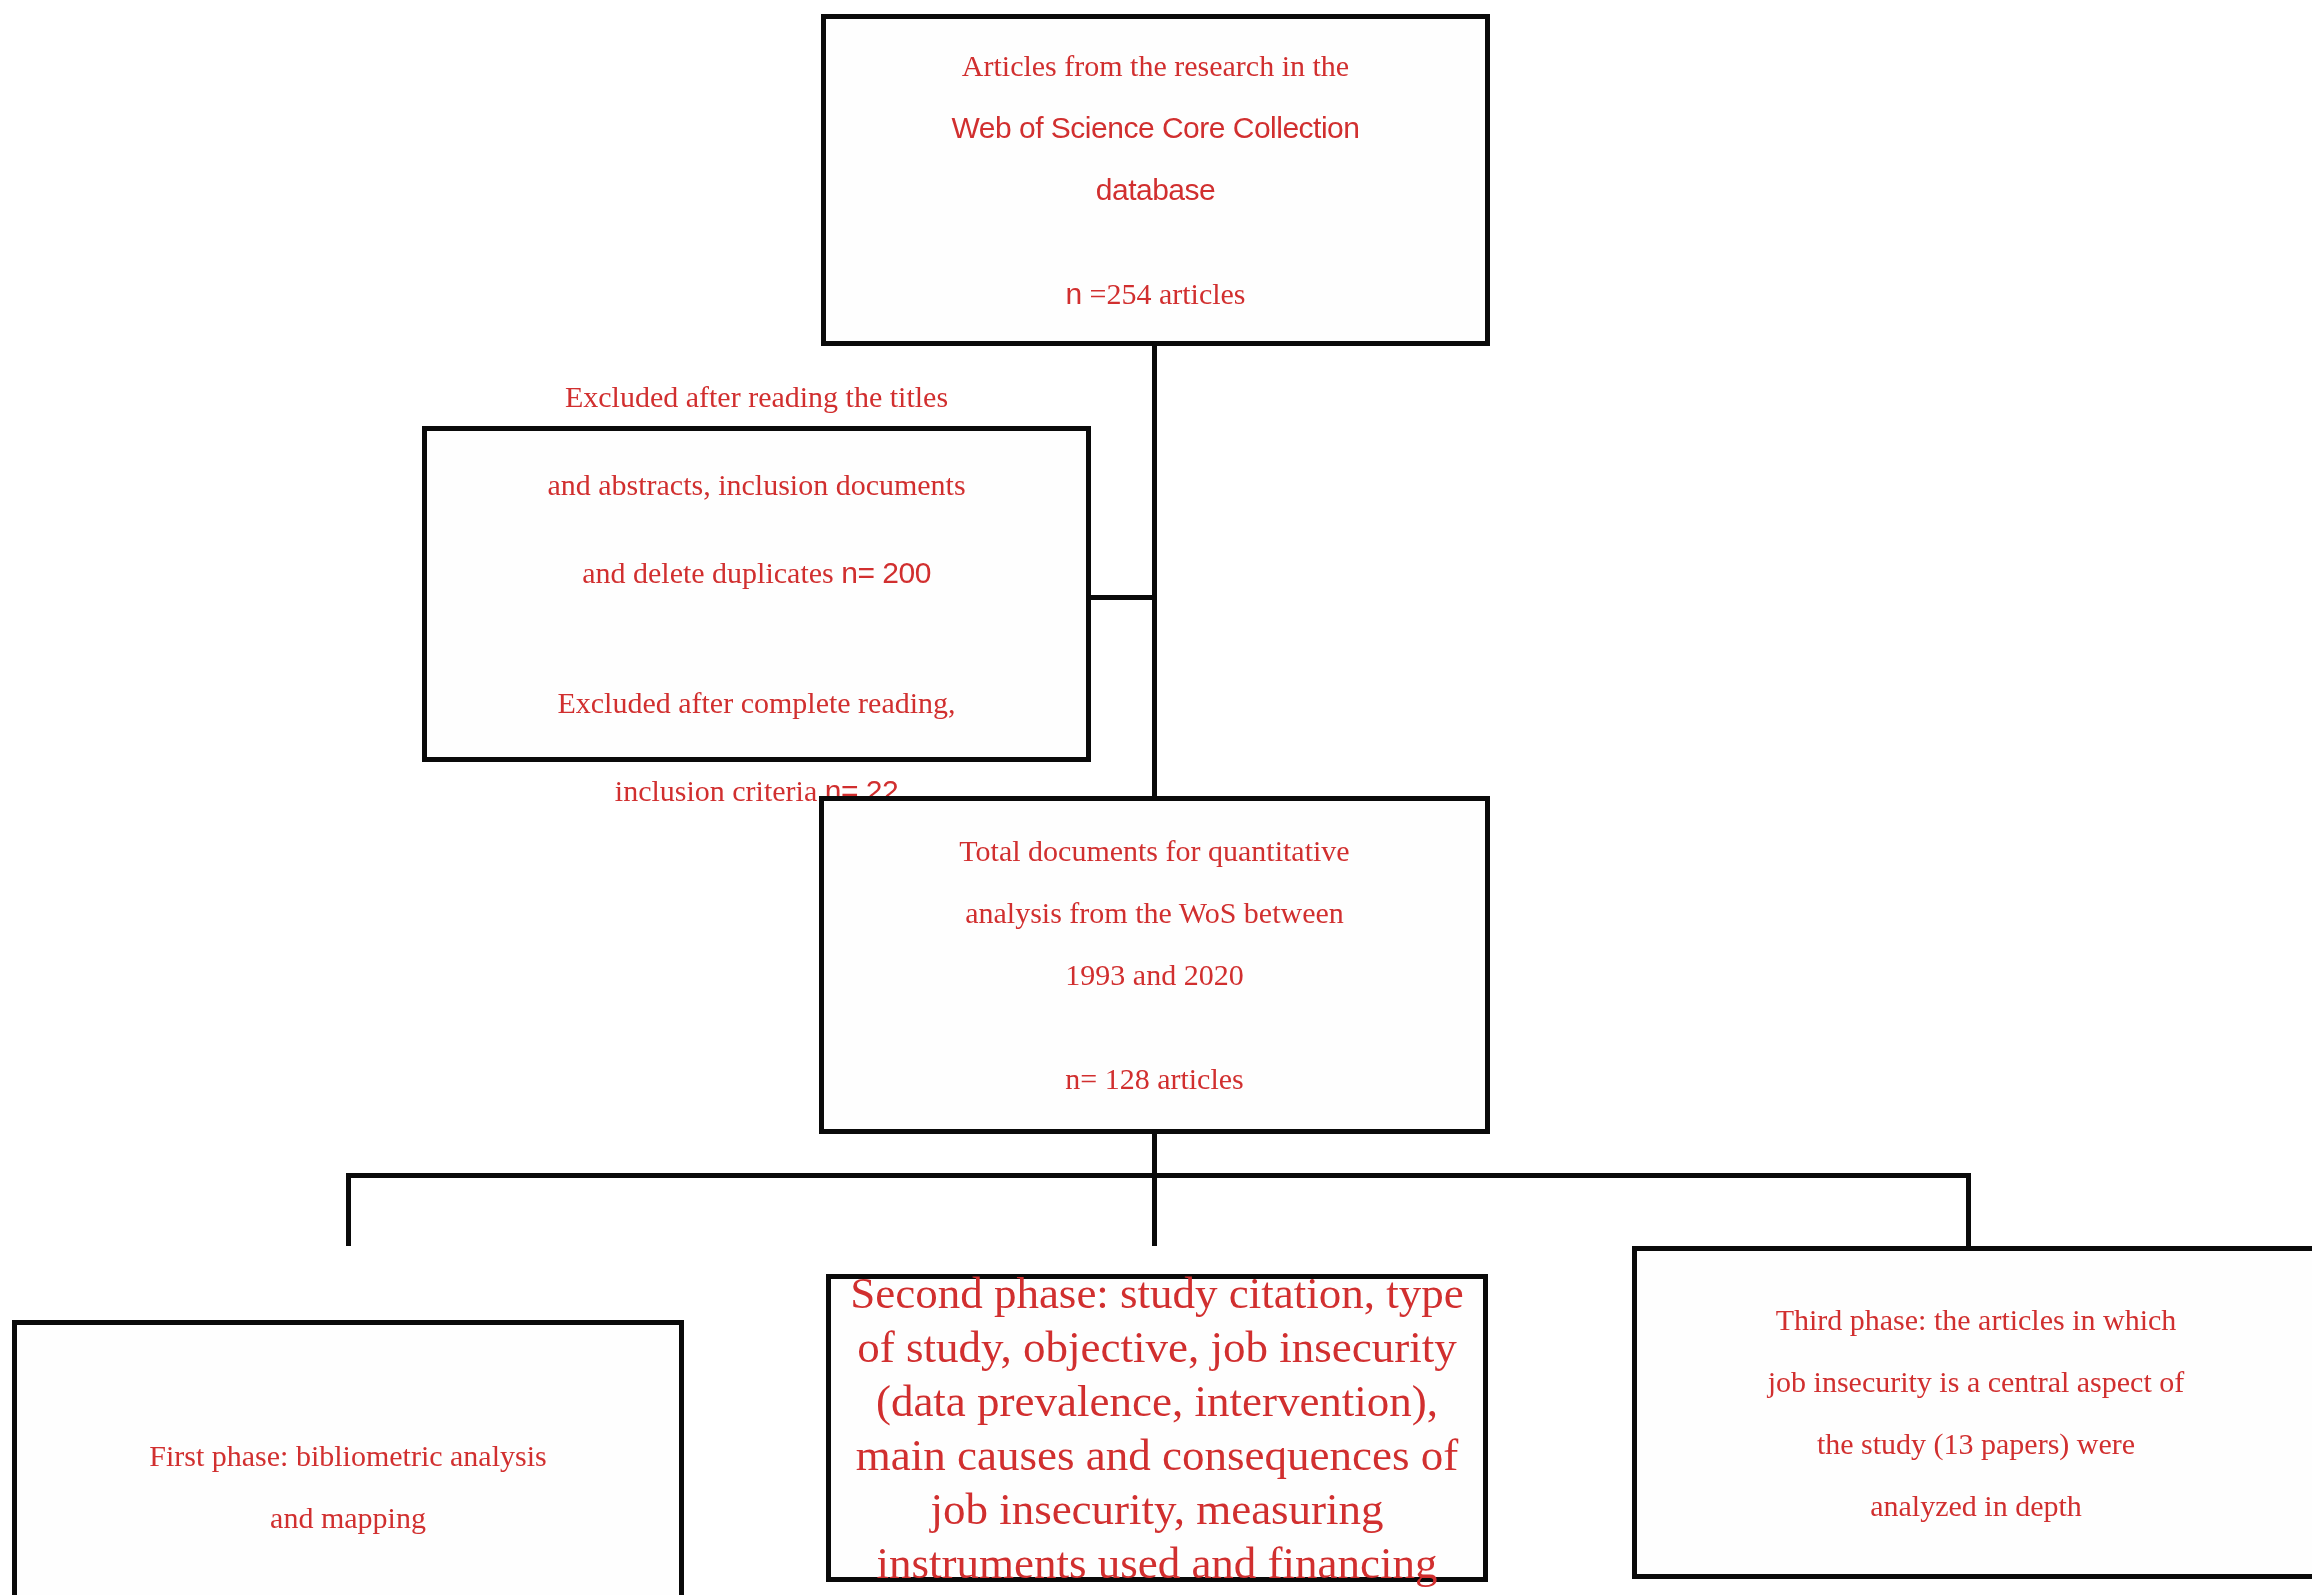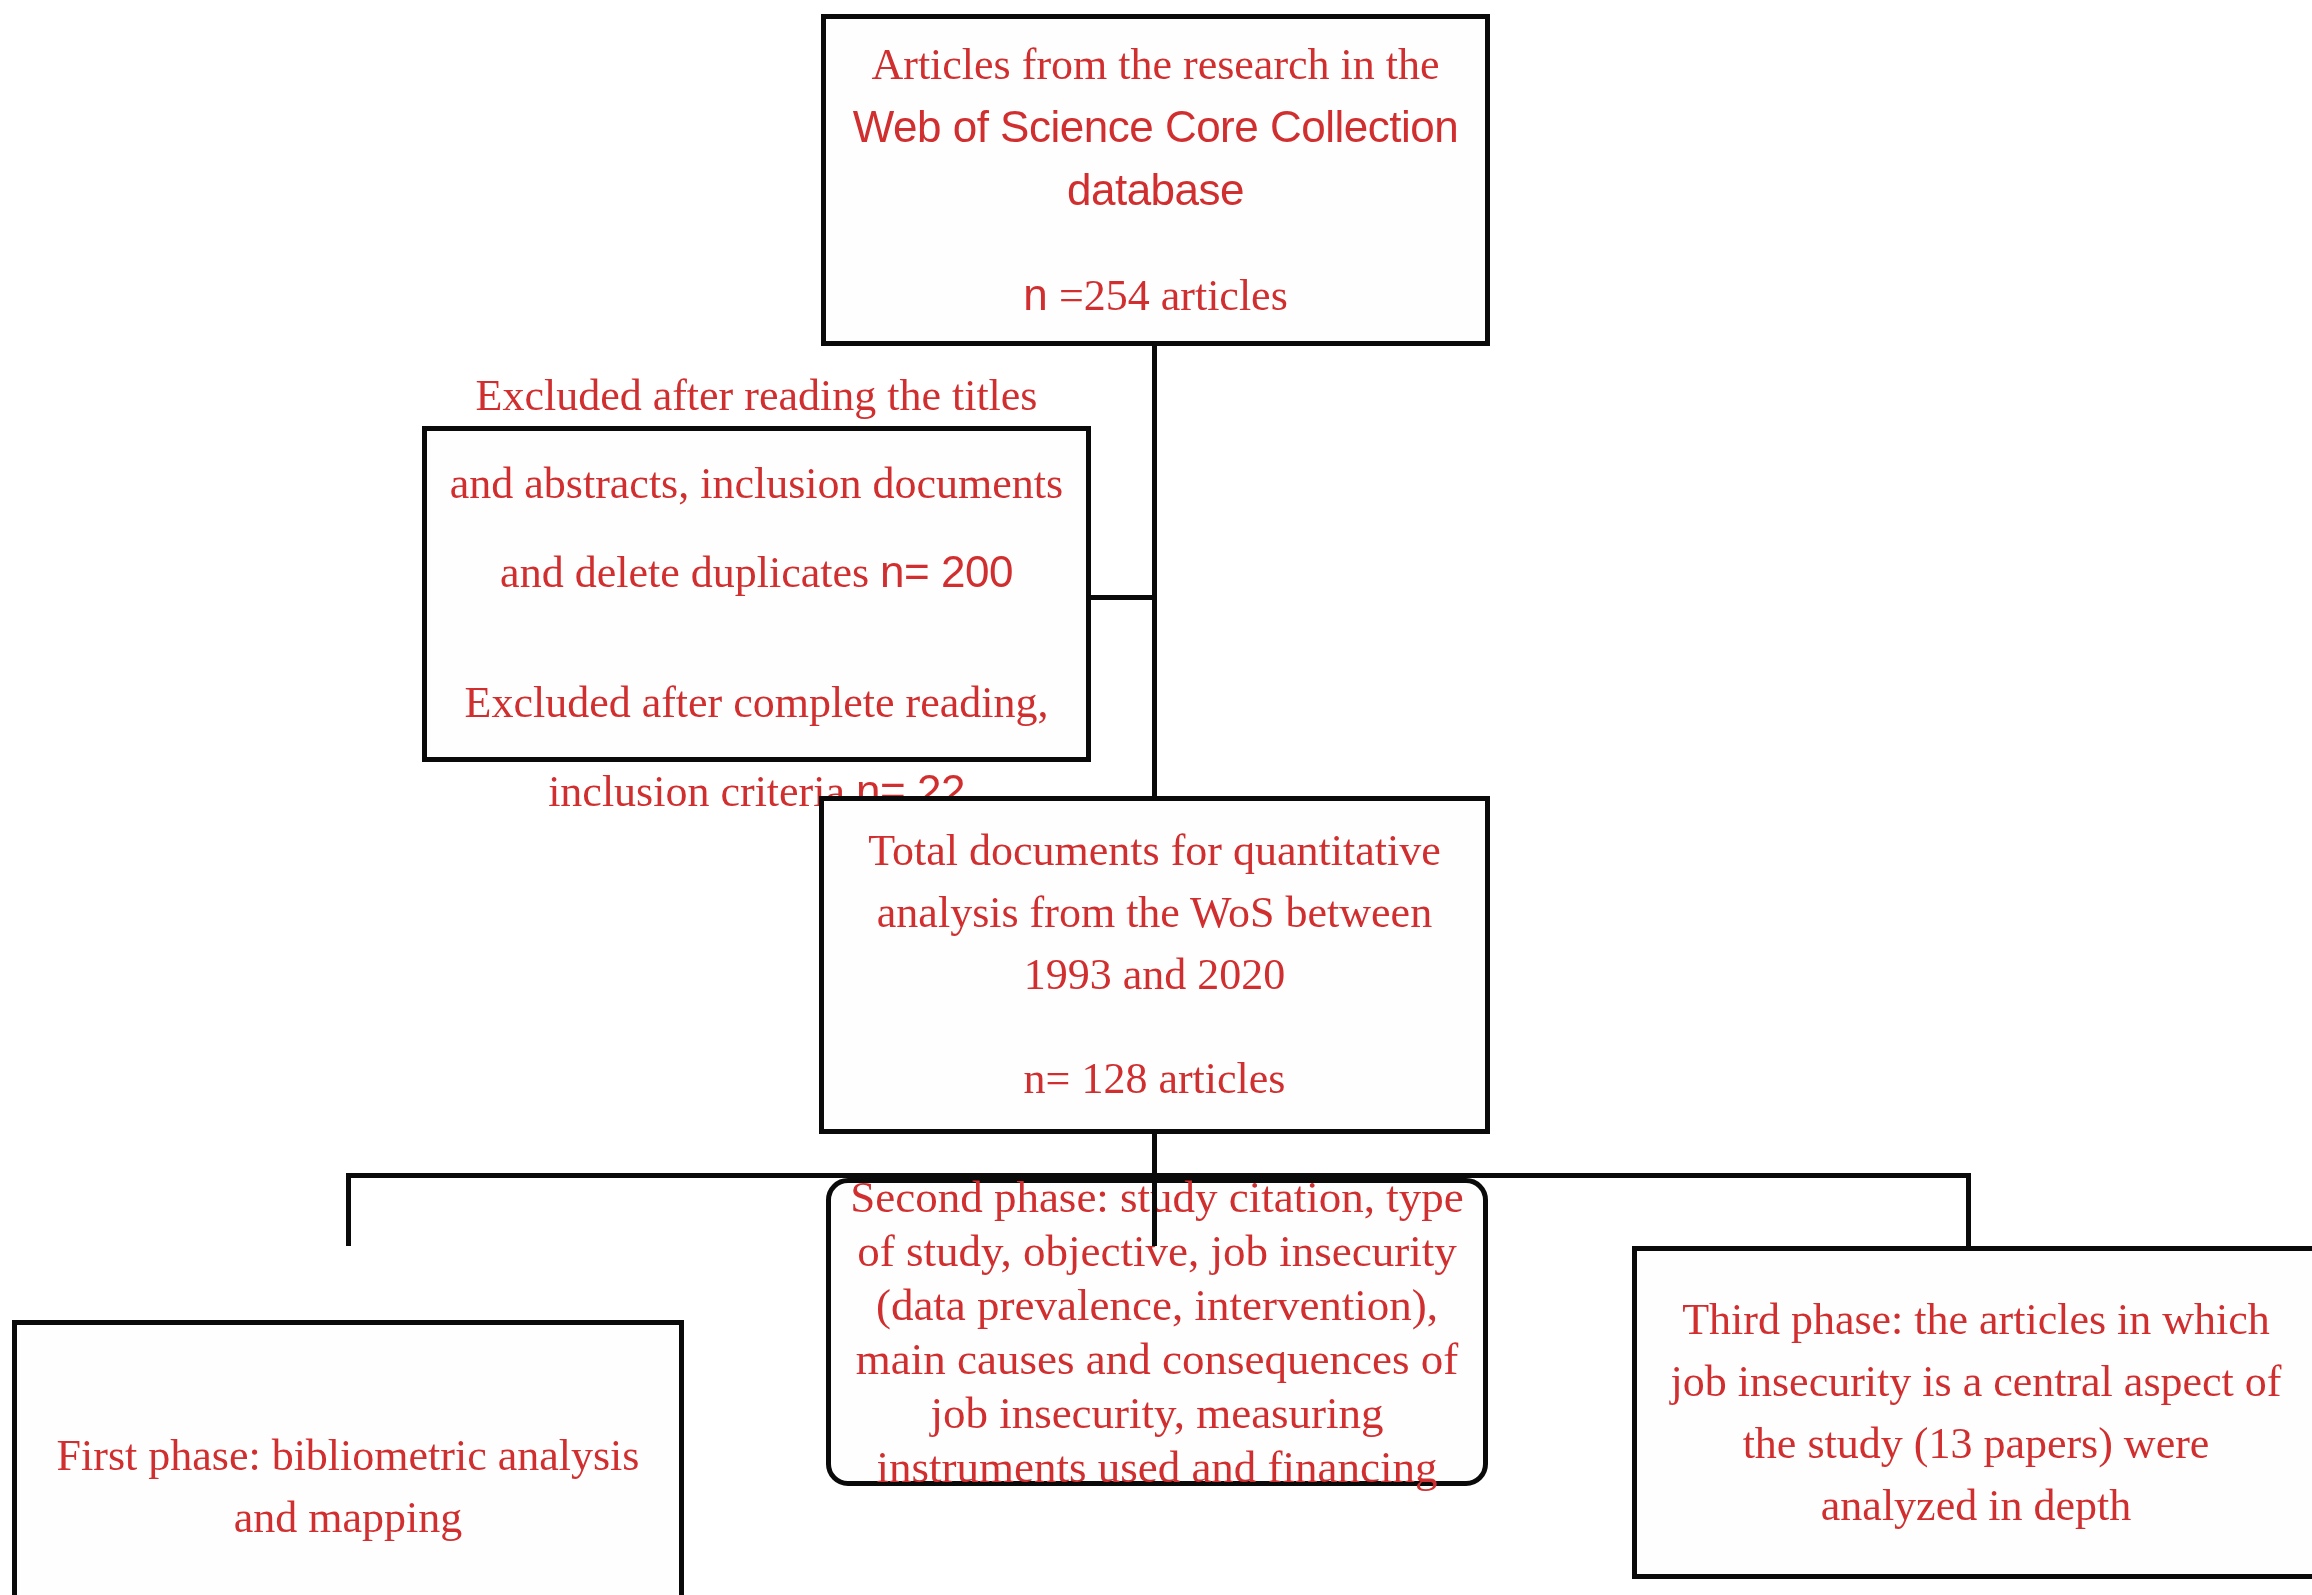--- a/index.html
+++ b/index.html
@@ -14,34 +14,34 @@
     position: absolute;
     box-sizing: border-box;
     border: 5px solid var(--line_black, #000000);
     background: var(--box_bg, #fefefe);
     color: var(--red_text, #d12f2f);
     display: flex;
     flex-direction: column;
     justify-content: center;
     align-items: center;
     text-align: center;
-    font-size: 44px;
+    font-size: 30px;
     line-height: 62px;
     padding: 0 8px;
   }
   .box .line { white-space: nowrap; }
   .box .line.gap { margin-top: 42px; }
   .serif { font-family: "Liberation Serif", serif; }
   .sans  { font-family: "Liberation Sans", sans-serif; letter-spacing: -0.5px; }
 
   #box-source  { left: 821px;  top: 14px;   width: 669px; height: 332px; }
   #box-excluded{ left: 422px;  top: 426px;  width: 669px; height: 336px; line-height: 60px; gap: 28px; }
   #box-total   { left: 819px;  top: 796px;  width: 671px; height: 338px; }
   #box-phase1  { left: 12px;   top: 1320px; width: 672px; height: 333px; }
-  #box-phase2  { left: 826px;  top: 1178px; width: 662px; height: 308px; font-size: 45px; line-height: 54px; border-radius: 22px; }
+  #box-phase2  { left: 826px;  top: 1274px; width: 662px; height: 308px; font-size: 45px; line-height: 54px; }
   #box-phase3  { left: 1632px; top: 1246px; width: 688px; height: 333px; }
 
   .connector { position: absolute; background: var(--line_black, #000000); }
   #v-source-total   { left: 1152px; top: 346px;  width: 5px;    height: 450px; }
   #h-excluded-join  { left: 1088px; top: 595px;  width: 68px;   height: 5px;  }
   #v-total-rail     { left: 1152px; top: 1134px; width: 5px;    height: 44px; }
   #h-branch-rail    { left: 346px;  top: 1173px; width: 1625px; height: 5px;  }
   #v-drop-phase1    { left: 346px;  top: 1173px; width: 5px;    height: 73px; }
   #v-drop-phase2    { left: 1152px; top: 1173px; width: 5px;    height: 73px; }
   #v-drop-phase3    { left: 1966px; top: 1173px; width: 5px;    height: 73px; }

